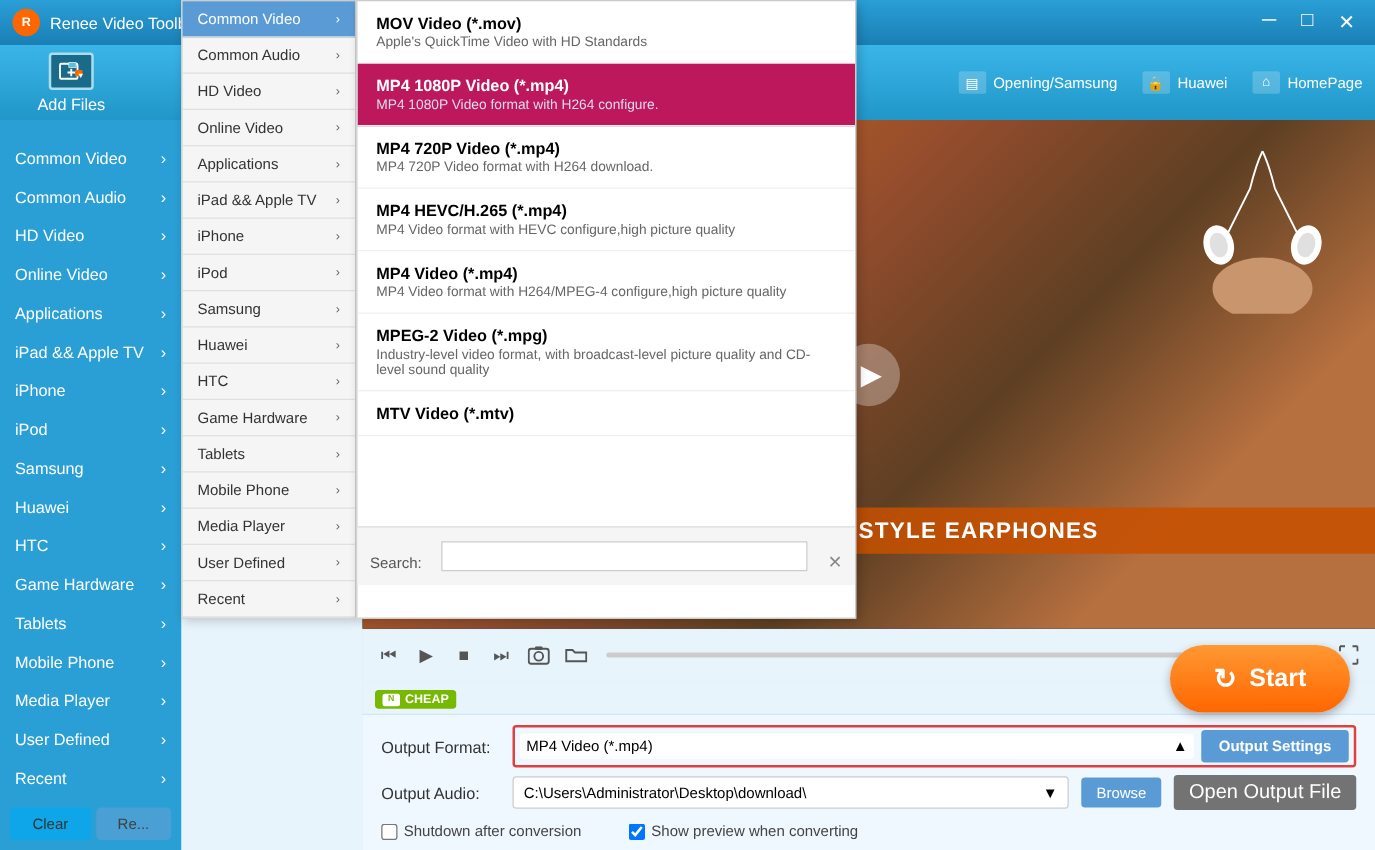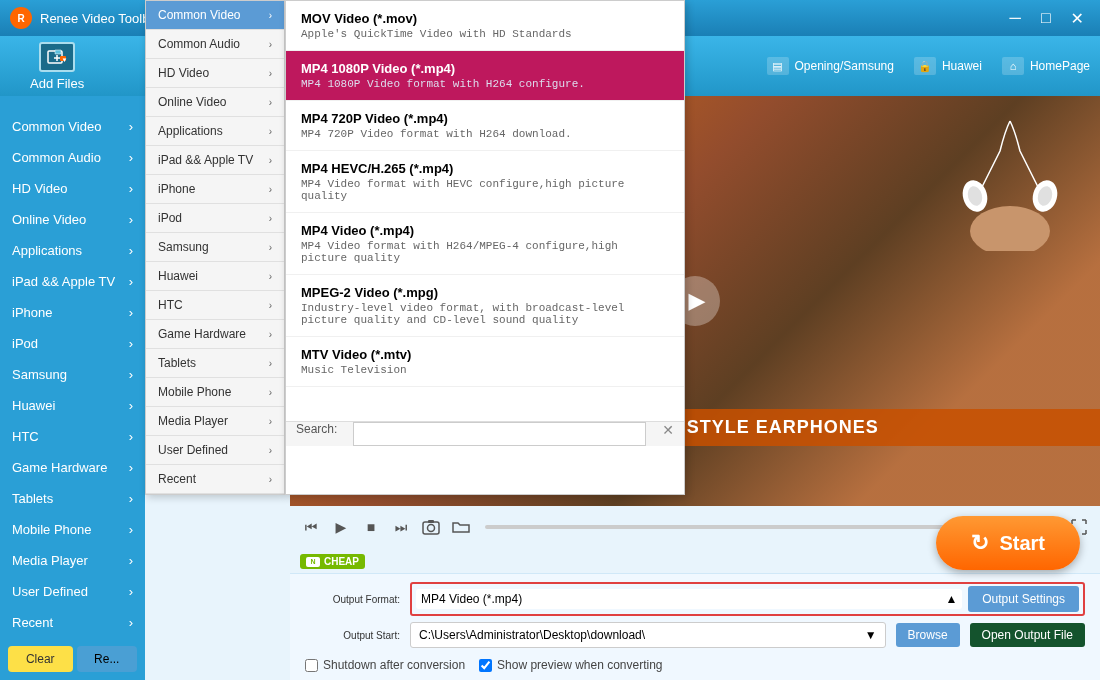--- a/index.html
+++ b/index.html
@@ -96,37 +96,37 @@
     }
 
     
     .sidebar-bottom {
       margin-top: auto;
       padding: 8px;
       display: flex;
       gap: 4px;
     }
     .clear-btn {
-      background: #fde047;
+      background: #0ea5e9;
       border: none;
       border-radius: 4px;
       padding: 6px 10px;
       cursor: pointer;
       font-size: 12px;
       color: #333;
       flex: 1;
     }
     .remove-btn {
       background: #4a9fd4;
       border: none;
       border-radius: 4px;
       padding: 6px 8px;
       cursor: pointer;
       font-size: 12px;
-      color: #000000;
+      color: #404040;
       flex: 1;
     }
 
     
     .dropdown-overlay {
       position: absolute;
       left: 145px;
       top: 0;
       z-index: 100;
       display: flex;
@@ -166,34 +166,34 @@
       overflow-y: auto;
       max-height: 420px;
     }
     .format-item {
       padding: 10px 15px;
       border-bottom: 1px solid #f0f0f0;
       cursor: pointer;
     }
     .format-item.selected { background: #be185d; color: white; }
     .format-item-title { font-weight: bold; font-size: 13px; }
-    .format-item-desc { font-size: 11px; color: #666; margin-top: 2px; font-family: Liberation Mono, monospace; }
+    .format-item-desc { font-size: 11px; color: #666; margin-top: 2px; }
     .format-item.selected .format-item-desc { color: #dde; }
 
     
     .format-list::-webkit-scrollbar { width: 8px; }
     .format-list::-webkit-scrollbar-track { background: #f0f0f0; }
     .format-list::-webkit-scrollbar-thumb { background: #aaa; border-radius: 4px; }
 
     
     .format-search {
-      padding: 0 10px;
+      padding: 11px 10px;
       border-top: 1px solid #ddd;
       display: flex;
-      align-items: flex-start;
+      align-items: flex-end;
       gap: 16px;
       background: #f5f5f5;
     }
     .format-search label { font-size: 12px; color: #555; }
     .format-search input {
       flex: 1;
       border: 1px solid #ccc;
       padding: 4px 8px;
       font-size: 12px;
       outline: none;
@@ -320,24 +320,23 @@
       padding: 8px 15px;
       border-top: 1px solid #d0e8f8;
     }
     .output-row {
       display: flex;
       align-items: center;
       gap: 10px;
       margin-bottom: 6px;
     }
     .output-label {
-      font-size: 10px;
+      font-size: 13px;
       color: #333;
       min-width: 95px;
-      text-align: right;
     }
     .output-format-select {
       flex: 1;
       border: 2px solid #e06040;
       border-radius: 3px;
       padding: 5px 8px;
       font-size: 12px;
       background: white;
       display: flex;
       align-items: center;
@@ -345,20 +344,21 @@
       cursor: pointer;
     }
     .output-settings-btn {
       background: #5b9bd5;
       color: white;
       border: none;
       padding: 6px 14px;
       border-radius: 3px;
       cursor: pointer;
       font-size: 12px;
+      font-weight: bold;
     }
     .output-folder-input {
       flex: 1;
       border: 1px solid #ccc;
       border-radius: 3px;
       padding: 5px 8px;
       font-size: 12px;
       background: white;
       display: flex;
       align-items: center;
@@ -367,31 +367,31 @@
     .browse-btn {
       background: #5b9bd5;
       color: white;
       border: none;
       padding: 5px 12px;
       border-radius: 3px;
       cursor: pointer;
       font-size: 12px;
     }
     .open-folder-btn {
-      background: #14532d;
+      background: #737373;
       color: white;
       border: none;
       padding: 5px 12px;
       border-radius: 3px;
       cursor: pointer;
-      font-size: 12px;
+      font-size: 16px;
     }
     .checkbox-row {
       display: flex;
-      gap: 14px;
+      gap: 38px;
       align-items: flex-start;
       padding-top: 4px;
     }
     .checkbox-item {
       display: flex;
       align-items: center;
       gap: 5px;
       font-size: 12px;
       color: #444;
     }
@@ -637,21 +637,20 @@
         <div class="format-item">
           <div class="format-item-title">MP4 Video (*.mp4)</div>
           <div class="format-item-desc">MP4 Video format with H264/MPEG-4 configure,high picture quality</div>
         </div>
         <div class="format-item">
           <div class="format-item-title">MPEG-2 Video (*.mpg)</div>
           <div class="format-item-desc">Industry-level video format, with broadcast-level picture quality and CD-level sound quality</div>
         </div>
         <div class="format-item">
           <div class="format-item-title">MTV Video (*.mtv)</div>
-          <div class="format-item-desc">Music Television</div>
         </div>
 
       </div>
       <div class="format-search">
         <label>Search:</label>
         <input type="text" style="flex: 1 1 0%; padding: 4px 8px; border: 1px solid rgb(204, 204, 204); font-size: 12px;">
         <span class="search-clear">✕</span>
       </div>
     </div>
   </div>
@@ -732,21 +731,21 @@
           <div style="display:flex; align-items:center; gap:6px; flex:1; border: 2px solid #e04040; border-radius:3px; padding: 2px 4px;">
             <div class="output-format-select" style="border:none; flex:1; padding:3px 5px;">
               <span>MP4 Video (*.mp4)</span>
               <span>▲</span>
             </div>
             <button class="output-settings-btn">Output Settings</button>
           </div>
         </div>
 
         <div class="output-row">
-          <span class="output-label">Output Start:</span>
+          <span class="output-label">Output Audio:</span>
           <div class="output-folder-input">
             <span>C:\Users\Administrator\Desktop\download\</span>
             <span>▼</span>
           </div>
           <button class="browse-btn">Browse</button>
           <button class="open-folder-btn">Open Output File</button>
         </div>
 
         <div class="checkbox-row">
           <label class="checkbox-item">

